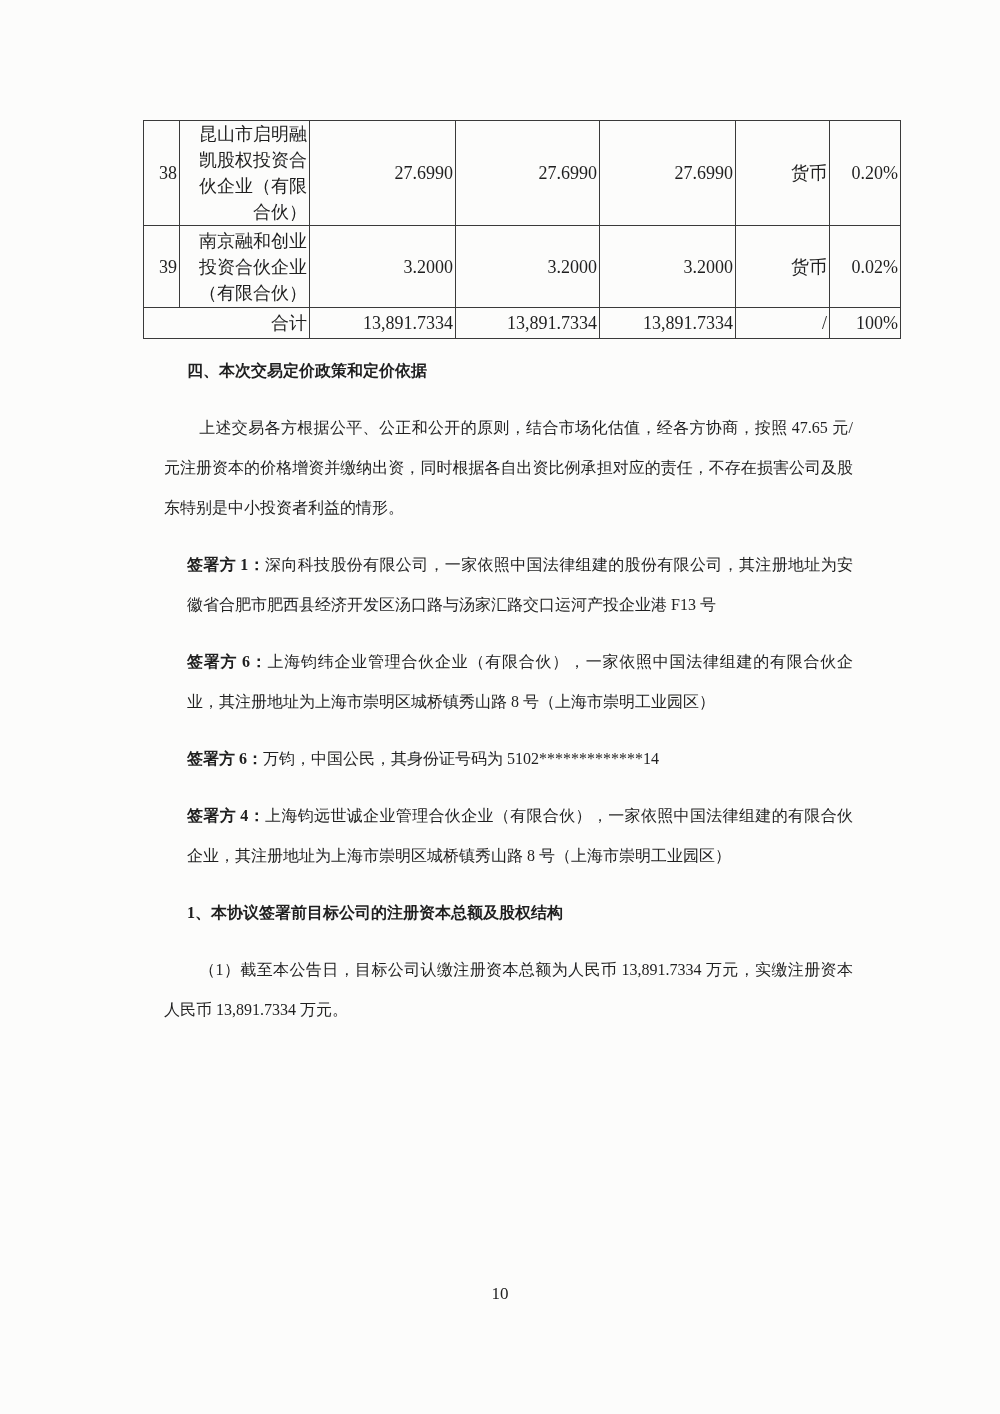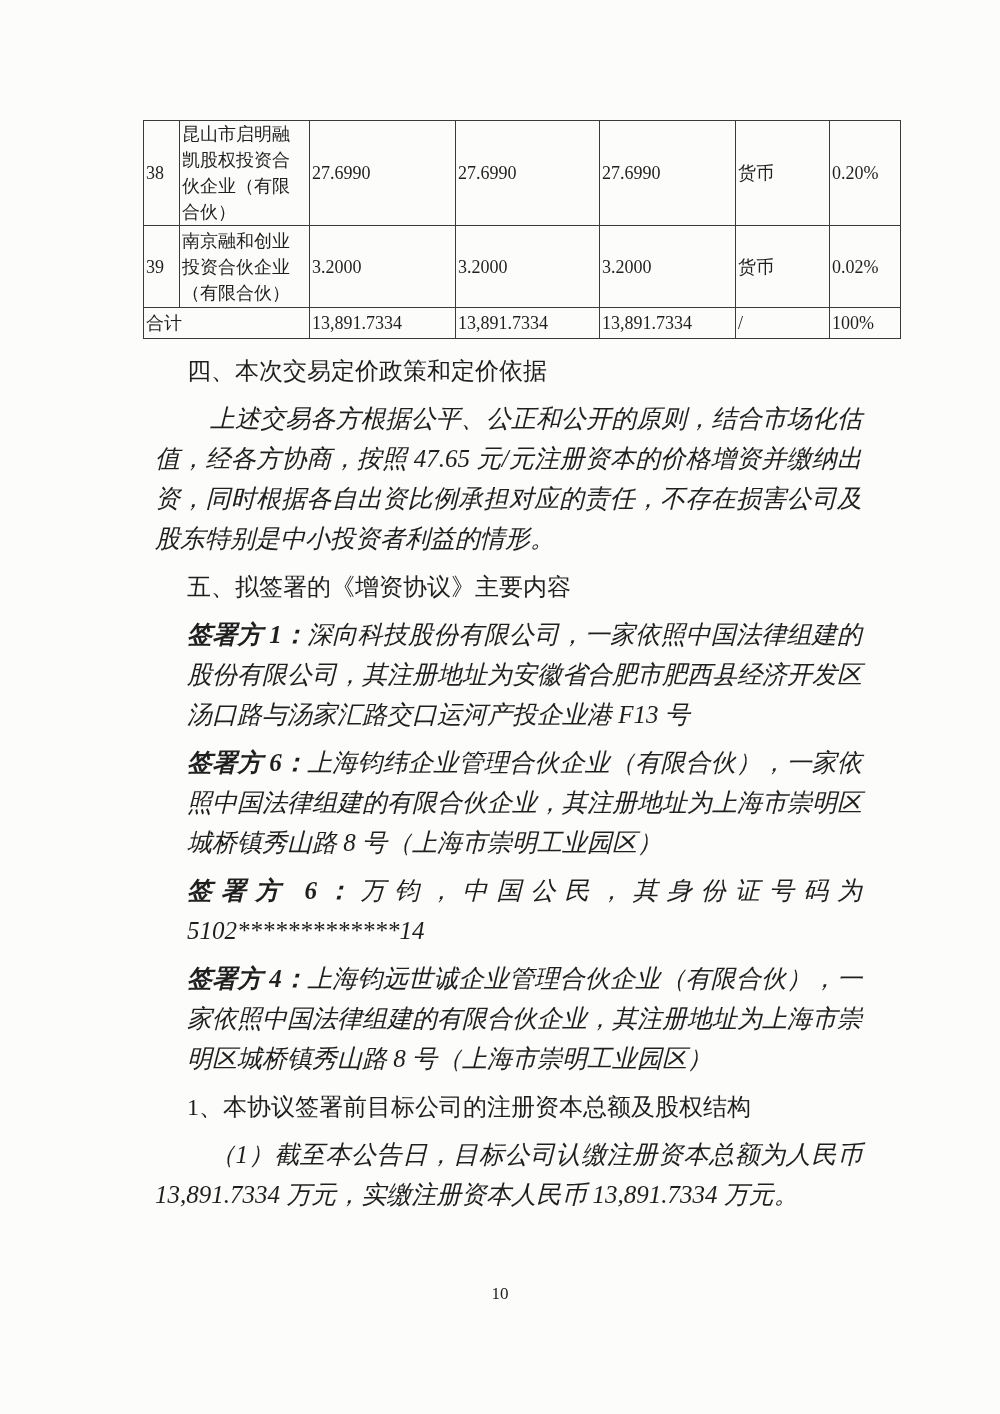--- a/index.html
+++ b/index.html
@@ -19,44 +19,43 @@
   }
   table.equity {
     border-collapse:collapse;
     table-layout:fixed;
     width:757px;
     margin-left:-4px;
     margin-bottom:12px;
   }
   table.equity td {
     border:1px solid #3a3a3a;
-    text-align:left;
+    text-align:right;
     vertical-align:middle;
     font-size:18px;
     padding:0 2px;
     line-height:26px;
     overflow:hidden;
   }
   td.name-cell { padding:2px 5px; }
   tr.r1 { height:78px; }
   tr.r2 { height:82px; }
   tr.rt { height:31px; }
   h3.sec {
     margin:0 0 0 40px;
-    font-size:24px;
-    font-weight:normal;
+    font-size:16px;
+    font-weight:bold;
     line-height:40px;
   }
   p.body {
-    margin:8px;
-    font-size:25px;
+    margin:17px;
+    font-size:16px;
     line-height:40px;
     text-align:justify;
     text-justify:inter-ideograph;
-    font-style:italic;
   }
   p.indent { text-indent:2.2em; }
   p.party { margin-left:40px; }
   .party .lbl { font-weight:bold; }
   .pageno {
     position:absolute;
     top:1284px; left:0; right:0;
     text-align:center;
     font-size:17px;
     color:#222;
@@ -104,21 +103,20 @@
           <td>13,891.7334</td>
           <td>/</td>
           <td>100%</td>
         </tr>
       </tbody>
     </table>
 
     <h3 class="sec">四、本次交易定价政策和定价依据</h3>
     <p class="body indent">上述交易各方根据公平、公正和公开的原则，结合市场化估值，经各方协商，按照 47.65 元/元注册资本的价格增资并缴纳出资，同时根据各自出资比例承担对应的责任，不存在损害公司及股东特别是中小投资者利益的情形。</p>
 
-    <h3 class="sec">五、拟签署的《增资协议》主要内容</h3>
 
     <p class="body party"><span class="lbl">签署方 1：</span><span>深向科技股份有限公司，一家依照中国法律组建的股份有限公司，其注册地址为安徽省合肥市肥西县经济开发区汤口路与汤家汇路交口运河产投企业港 F13 号</span></p>
 
     <p class="body party"><span class="lbl">签署方 6：</span><span>上海钧纬企业管理合伙企业（有限合伙），一家依照中国法律组建的有限合伙企业，其注册地址为上海市崇明区城桥镇秀山路 8 号（上海市崇明工业园区）</span></p>
 
     <p class="body party"><span class="lbl">签署方 6：</span><span>万钧，中国公民，其身份证号码为 5102*************14</span></p>
 
     <p class="body party"><span class="lbl">签署方 4：</span><span>上海钧远世诚企业管理合伙企业（有限合伙），一家依照中国法律组建的有限合伙企业，其注册地址为上海市崇明区城桥镇秀山路 8 号（上海市崇明工业园区）</span></p>
 
 

